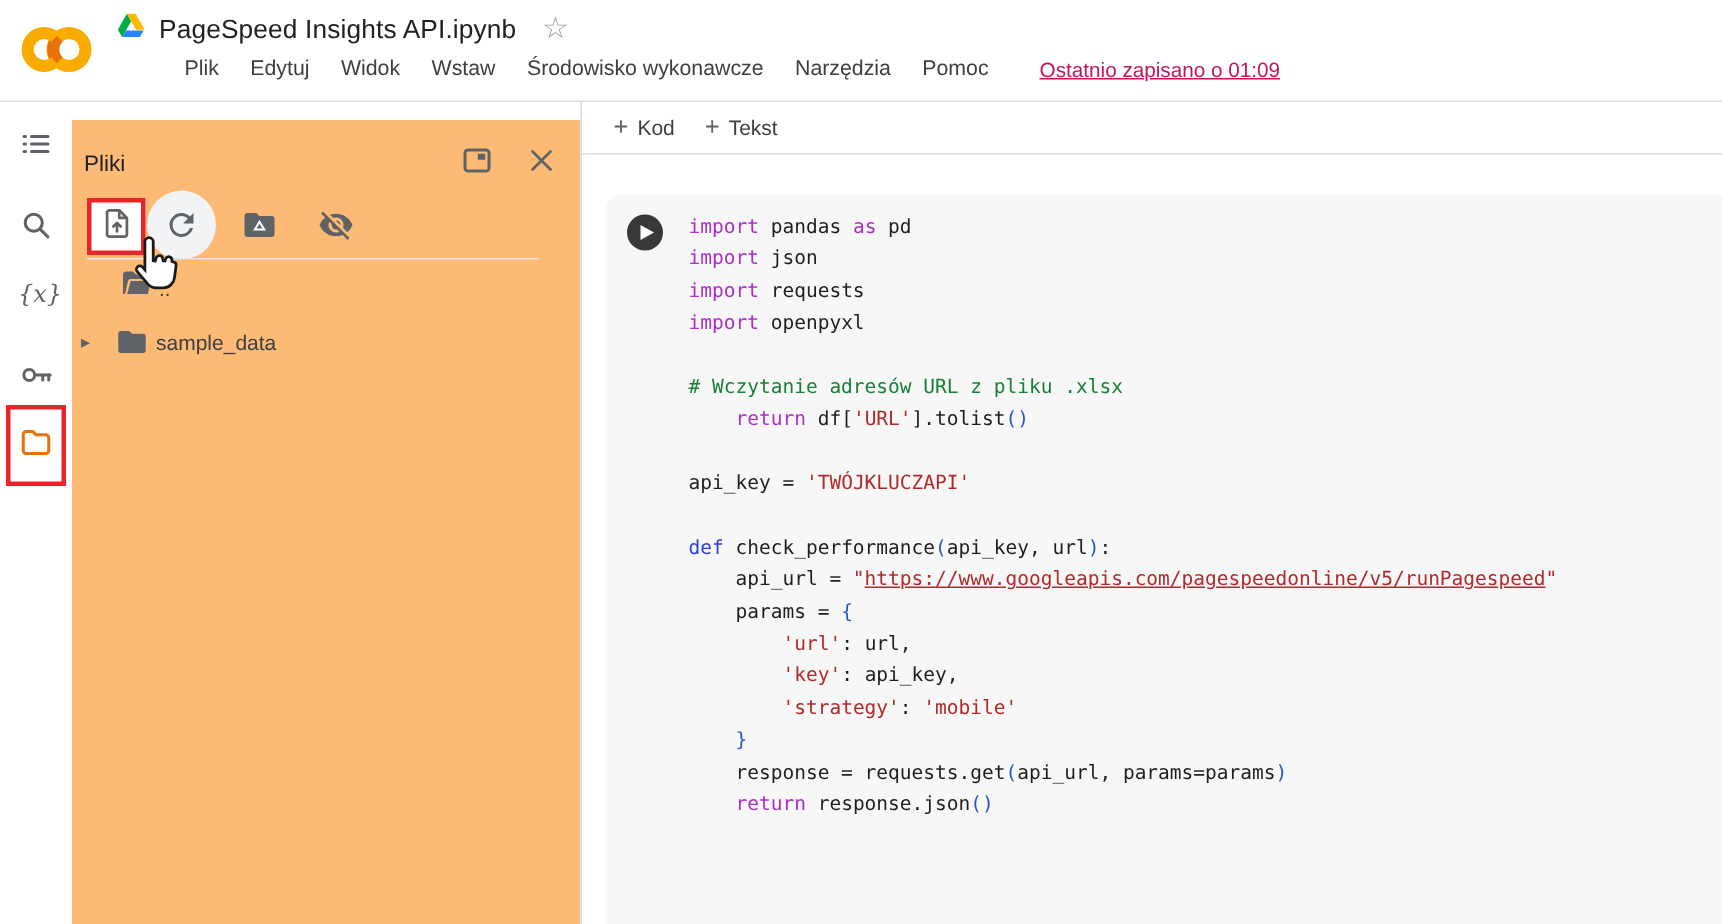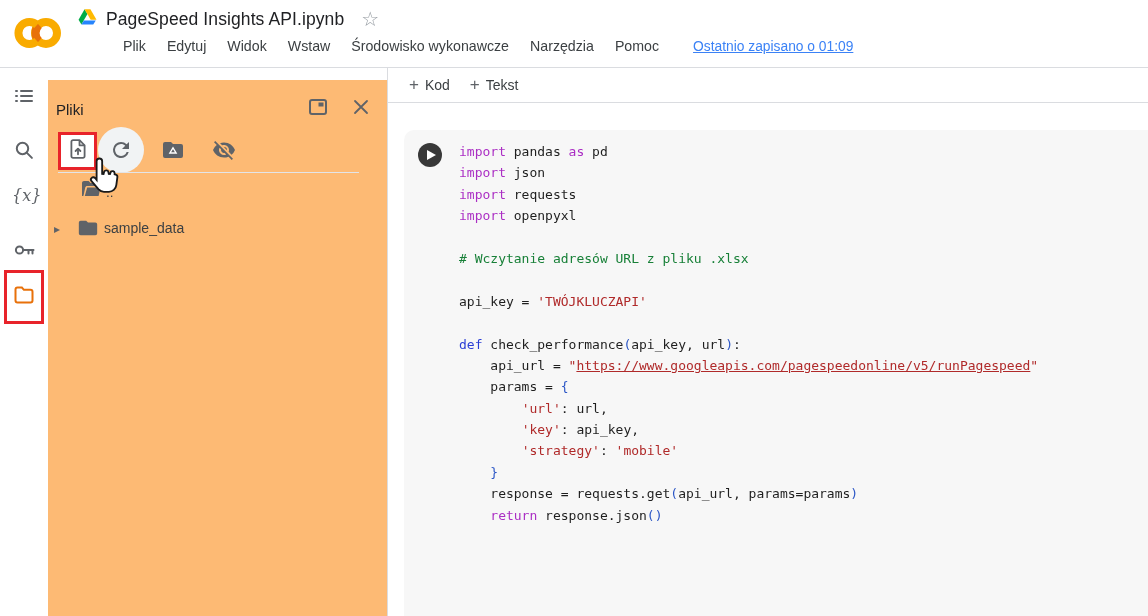--- a/index.html
+++ b/index.html
@@ -8,21 +8,21 @@
   .abs{position:absolute;}
 
   
   .header{position:absolute;left:0;top:0;width:1148px;height:68px;background:#fff;border-bottom:1px solid #dadce0;box-sizing:border-box;}
   .logo{position:absolute;left:14px;top:12px;width:48px;height:42px;}
   .title-row{position:absolute;left:78px;top:6px;height:26px;display:flex;align-items:center;gap:9px;}
   .doc-title{font-size:17.5px;color:#202124;letter-spacing:.1px;}
   .star{font-size:20px;color:#9aa0a6;line-height:20px;margin-left:8px;}
   .menu-row{position:absolute;left:75px;top:37px;display:flex;align-items:center;gap:15px;font-size:14.2px;color:#3c4043;margin-left:45px;}
   .menu-item{cursor:default;padding:1px 3px;}
-  .last-saved{margin-left:16px;color:#3b82f6;text-decoration:underline;font-size:13.8px;}
+  .last-saved{margin-left:16px;color:#be185d;text-decoration:underline;font-size:13.8px;}
 
   
   .rail{position:absolute;left:0;top:68px;width:48px;height:548px;background:#fff;}
   .rail .ricon{position:absolute;left:12px;width:24px;height:24px;}
   .vars-glyph{font-family:"DejaVu Serif",serif;font-style:italic;font-size:16px;color:#5f6368;}
   .rail-highlight{position:absolute;left:4px;top:202px;width:40px;height:54px;border:3px solid #e8232a;box-sizing:border-box;}
 
   
   .files{position:absolute;left:48px;top:80px;width:339px;height:548px;background:#fdba74;}
   .fp-title{position:absolute;left:8px;top:21px;font-size:15px;color:#202124;}
@@ -220,20 +220,21 @@
       <div class="run-btn">
           <span class="tri"></span>
         </div>
       <div class="code">
           <div class="code-line"><span class="tok-kw">import</span><span class="tok-p"> pandas </span><span class="tok-kw">as</span><span class="tok-p"> pd</span></div>
           <div class="code-line"><span class="tok-kw">import</span><span class="tok-p"> json</span></div>
           <div class="code-line"><span class="tok-kw">import</span><span class="tok-p"> requests</span></div>
           <div class="code-line"><span class="tok-kw">import</span><span class="tok-p"> openpyxl</span></div>
           <div class="code-line">&nbsp;</div>
           <div class="code-line"><span class="tok-com"># Wczytanie adresów URL z pliku .xlsx</span></div>
+          <div class="code-line"><span class="tok-p">    </span><span class="tok-kw">return</span><span class="tok-p"> df[</span><span class="tok-str">'URL'</span><span class="tok-p">].tolist</span><span class="tok-brk">(</span><span class="tok-brk">)</span></div>
           <div class="code-line">&nbsp;</div>
           <div class="code-line"><span class="tok-p">api_key = </span><span class="tok-str">'TWÓJKLUCZAPI'</span></div>
           <div class="code-line">&nbsp;</div>
           <div class="code-line"><span class="tok-def">def</span><span class="tok-p"> check_performance</span><span class="tok-brk">(</span><span class="tok-p">api_key, url</span><span class="tok-brk">)</span><span class="tok-p">:</span></div>
           <div class="code-line"><span class="tok-p">    api_url = </span><span class="tok-str">"</span><span class="tok-lnk">https://www.googleapis.com/pagespeedonline/v5/runPagespeed</span><span class="tok-str">"</span></div>
           <div class="code-line"><span class="tok-p">    params = </span><span class="tok-brk">{</span></div>
           <div class="code-line"><span class="tok-p">        </span><span class="tok-str">'url'</span><span class="tok-p">: url,</span></div>
           <div class="code-line"><span class="tok-p">        </span><span class="tok-str">'key'</span><span class="tok-p">: api_key,</span></div>
           <div class="code-line"><span class="tok-p">        </span><span class="tok-str">'strategy'</span><span class="tok-p">: </span><span class="tok-str">'mobile'</span></div>
           <div class="code-line"><span class="tok-p">    </span><span class="tok-brk">}</span></div>

